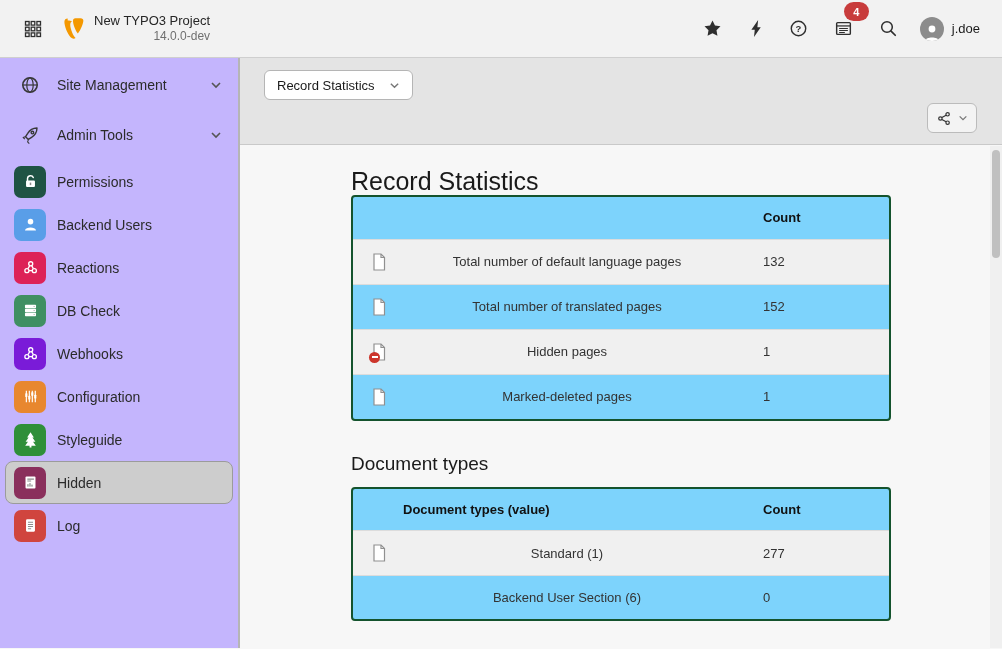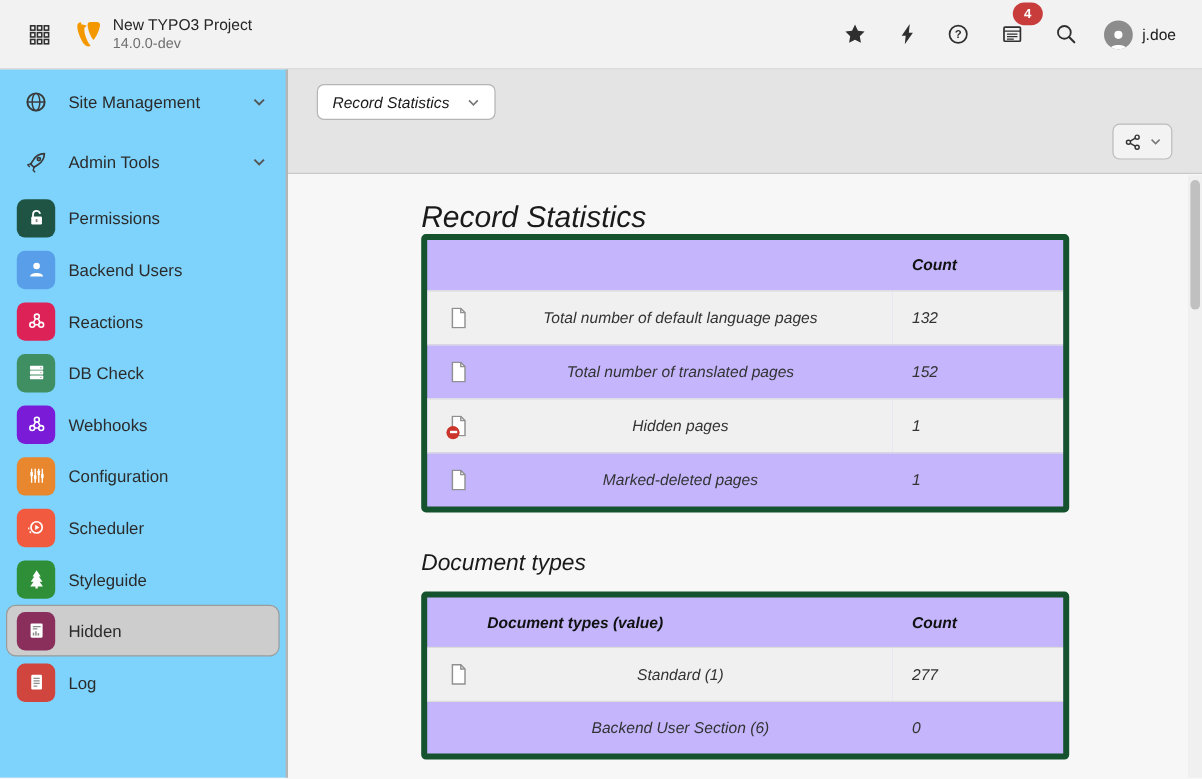--- a/index.html
+++ b/index.html
@@ -20,21 +20,21 @@
     display: flex;
     align-items: center;
     padding: 0 22px 0 20px;
   }
   .topbar-left { display: flex; align-items: center; }
   .icon-btn {
     background: none; border: none; cursor: pointer;
     display: flex; align-items: center; justify-content: center;
     padding: 4px;
   }
-  .brand { display: flex; align-items: center; margin-left: 16px; }
+  .brand { display: flex; align-items: center; margin-left: 16px; text-align: right; }
   .brand-logo { margin-right: 10px; }
   .brand-text { line-height: 1.25; }
   .brand-title { font-size: 13px; color: #262626; font-weight: 500; }
   .brand-version { font-size: 12px; color: #6f6f6f; }
   .topbar-right { margin-left: auto; display: flex; align-items: center; gap: 18px; }
   .tb-item { position: relative; }
   .badge {
     position: absolute; top: -13px; right: -12px;
     min-width: 25px; height: 19px; border-radius: 10px;
     color: #fff; font-size: 11px; font-weight: bold;
@@ -48,21 +48,21 @@
     display: flex; align-items: flex-end; justify-content: center;
   }
   .user-name { font-size: 13px; color: #1a1a1a; }
 
   
   .layout { display: flex; height: 590px; }
 
   
   .sidebar {
     width: 240px;
-    background: #7dd3fc;
+    background: #c4b5fd;
     border-right: 2px solid #b5b5b5;
     padding-top: 2px;
     flex-shrink: 0;
   }
   .nav-section {
     height: 50px; display: flex; align-items: center;
     padding: 0 16px 0 20px; cursor: pointer;
   }
   .nav-section-label { margin-left: 17px; font-size: 14px; color: #2b2b2b; }
   .nav-chevron { margin-left: auto; }
@@ -74,21 +74,21 @@
   }
   .mod.selected { background: #cdcdcd; border-color: #9b9b9b; }
   .mi {
     width: 32px; height: 32px; border-radius: 7px;
     display: flex; align-items: center; justify-content: center;
     flex-shrink: 0;
   }
   .mlabel { margin-left: 11px; font-size: 14px; color: #2b2b2b; }
 
   
-  .content { flex: 1; display: flex; flex-direction: column; position: relative; min-width: 0; font-style: italic; }
+  .content { flex: 1; display: flex; flex-direction: column; position: relative; min-width: 0; }
   .docheader {
     height: 87px; background: #e4e4e4;
     border-bottom: 1px solid #c9c9c9;
     position: relative; flex-shrink: 0;
   }
   .module-select {
     position: absolute; left: 24px; top: 12px;
     height: 30px; padding: 0 12px;
     background: #fff; border: 1px solid #b5b5b5; border-radius: 6px;
     display: flex; align-items: center; gap: 14px;
@@ -102,21 +102,21 @@
     cursor: pointer;
   }
 
   .module-body { flex: 1; overflow: hidden; padding-top: 22px; background: #f7f7f7; }
   .container { width: 540px; margin: 0 auto; }
   h1.page-title { font-size: 25px; font-weight: 400; color: #1a1a1a; line-height: 28px; }
   h2.section-heading { font-size: 19px; font-weight: 400; color: #1a1a1a; margin-top: 32px; margin-bottom: 12px; line-height: 22px; }
   h2.first-gap { margin-top: 32px; }
 
   .card {
-    background: #c4b5fd; border: 5px solid #14532d; border-radius: 4px;
+    background: #7dd3fc; border: 2px solid #14532d; border-radius: 4px;
     overflow: hidden;
   }
   table.stat-table { width: 100%; border-collapse: collapse; font-size: 13px; }
   .stat-table th {
     text-align: left; font-weight: 700; color: #111;
     padding: 13px 16px; height: 42px;
   }
   .stat-table th.label-h { padding-left: 50px; }
   .stat-table td { padding: 13px 16px; color: #333; height: 43px; }
   .stat-table td.icon-cell { width: 34px; padding: 13px 0 13px 18px; }
@@ -349,30 +349,20 @@
             <rect x="3.1" y="5" width="2" height="3.4" rx="0.5"></rect>
             <rect x="5.9" y="7.4" width="2" height="3.4" rx="0.5"></rect>
             <rect x="8.7" y="4" width="2" height="3.4" rx="0.5"></rect>
             <rect x="11.5" y="6.4" width="2" height="3.4" rx="0.5"></rect>
           </g>
         </svg>
       </span>
       <span class="mlabel">Configuration</span>
     </div>
 
-    <div class="mod">
-      <span class="mi" style="background-color: rgb(242, 90, 64);">
-        <svg width="17" height="17" viewBox="0 0 16 16">
-          <circle cx="8" cy="8" r="4.4" fill="none" stroke="#fff" stroke-width="1.3"></circle>
-          <path d="M6.9 5.9l3.3 2.1-3.3 2.1z" fill="#fff"></path>
-          <path d="M1.8 8a6.2 6.2 0 0 0 2 4.6" stroke="#fff" stroke-width="1" fill="none" stroke-dasharray="1.6 1.6"></path>
-        </svg>
-      </span>
-      <span class="mlabel">Scheduler</span>
-    </div>
 
     <div class="mod">
       <span class="mi" style="background-color: rgb(47, 143, 57);">
         <svg width="17" height="17" viewBox="0 0 16 16">
           <path fill="#fff" d="M8 1.2L11.2 6H9.8l2.8 4.2h-2.2L13 13.8H8.9v1.7H7.1v-1.7H3l2.6-3.6H3.4L6.2 6H4.8z"></path>
         </svg>
       </span>
       <span class="mlabel">Styleguide</span>
     </div>
 

